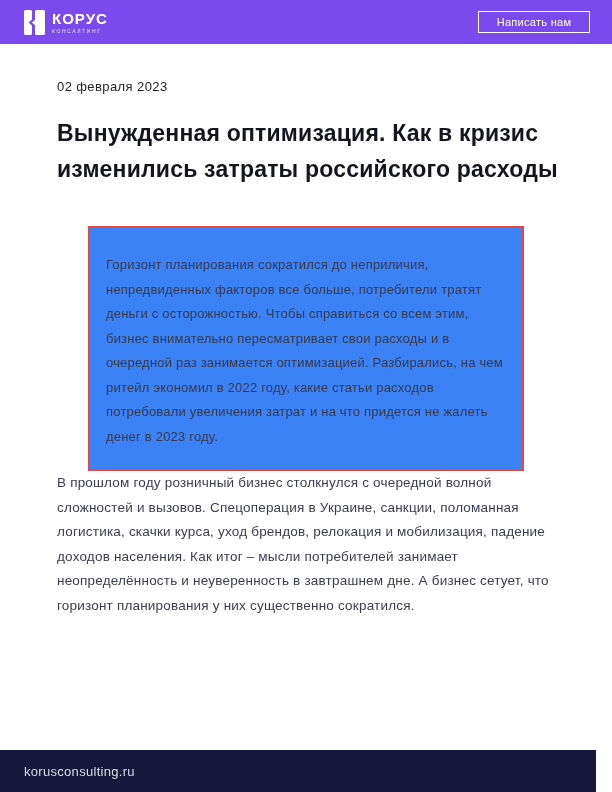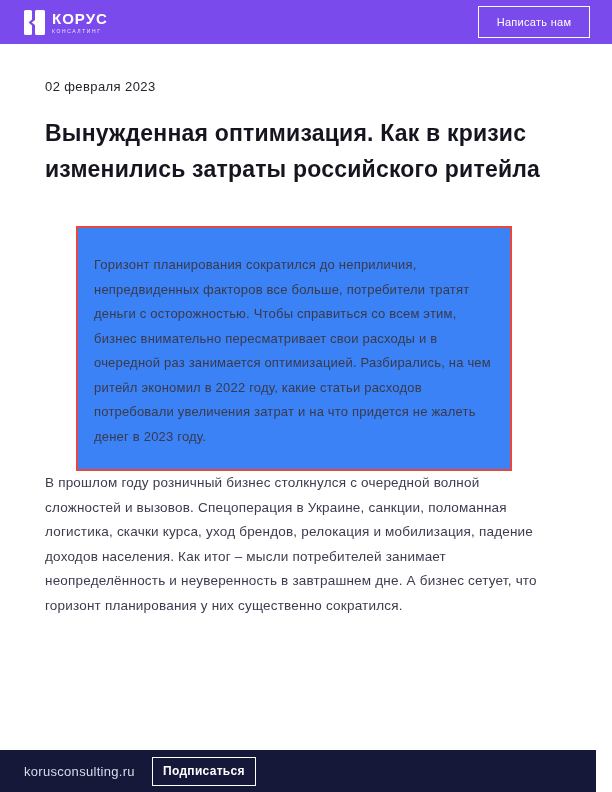--- a/index.html
+++ b/index.html
@@ -38,26 +38,26 @@
   .btn-outline {
     background: transparent;
     border: 1px solid #ffffff;
     color: #ffffff;
     font-family: inherit;
     cursor: pointer;
     display: flex; align-items: center; justify-content: center;
   }
   .contact-btn {
     margin-left: auto;
-    width: 112px; height: 32px;
+    width: 112px; height: 22px;
     font-size: 11px; letter-spacing: .3px;
   }
 
   
-  .article { position: absolute; top: 44px; left: 0; right: 16px; padding: 0 45px; }
+  .article { position: absolute; top: 44px; left: 0; right: 16px; padding: 0 57px; }
   .article-date {
     margin-top: 35px;
     font-size: 13px;
     letter-spacing: .4px;
     color: #23232b;
   }
   .article-title {
     margin-top: 21px;
     width: 515px;
     font-size: 23px;
@@ -127,25 +127,24 @@
       <div class="logo-text">
         <span class="logo-title">КОРУС</span>
         <span class="logo-subtitle">КОНСАЛТИНГ</span>
       </div>
     </div>
     <button class="btn-outline contact-btn">Написать нам</button>
   </header>
 
   <main class="article">
     <div class="article-date">02 февраля 2023</div>
-    <h1 class="article-title">Вынужденная оптимизация. Как в кризис изменились затраты российского ритейла</h1>
+    <h1 class="article-title">Вынужденная оптимизация. Как в кризис изменились затраты российского расходы</h1>
     <blockquote class="quote-box">
       <p>Горизонт планирования сократился до неприличия, непредвиденных факторов все больше, потребители тратят деньги с осторожностью. Чтобы справиться со всем этим, бизнес внимательно пересматривает свои расходы и в очередной раз занимается оптимизацией. Разбирались, на чем ритейл экономил в 2022 году, какие статьи расходов потребовали увеличения затрат и на что придется не жалеть денег в 2023 году.</p>
     </blockquote>
     <p class="article-body">В прошлом году розничный бизнес столкнулся с очередной волной сложностей и вызовов. Спецоперация в Украине, санкции, поломанная логистика, скачки курса, уход брендов, релокация и мобилизация, падение доходов населения. Как итог – мысли потребителей занимает неопределённость и неуверенность в завтрашнем дне. А бизнес сетует, что горизонт планирования у них существенно сократился.</p>
   </main>
 
   <footer class="bottombar">
     <span class="site-link">korusconsulting.ru</span>
-    <button class="btn-outline subscribe-btn">Подписаться</button>
   </footer>
 
 </div>
 
 </body></html>

